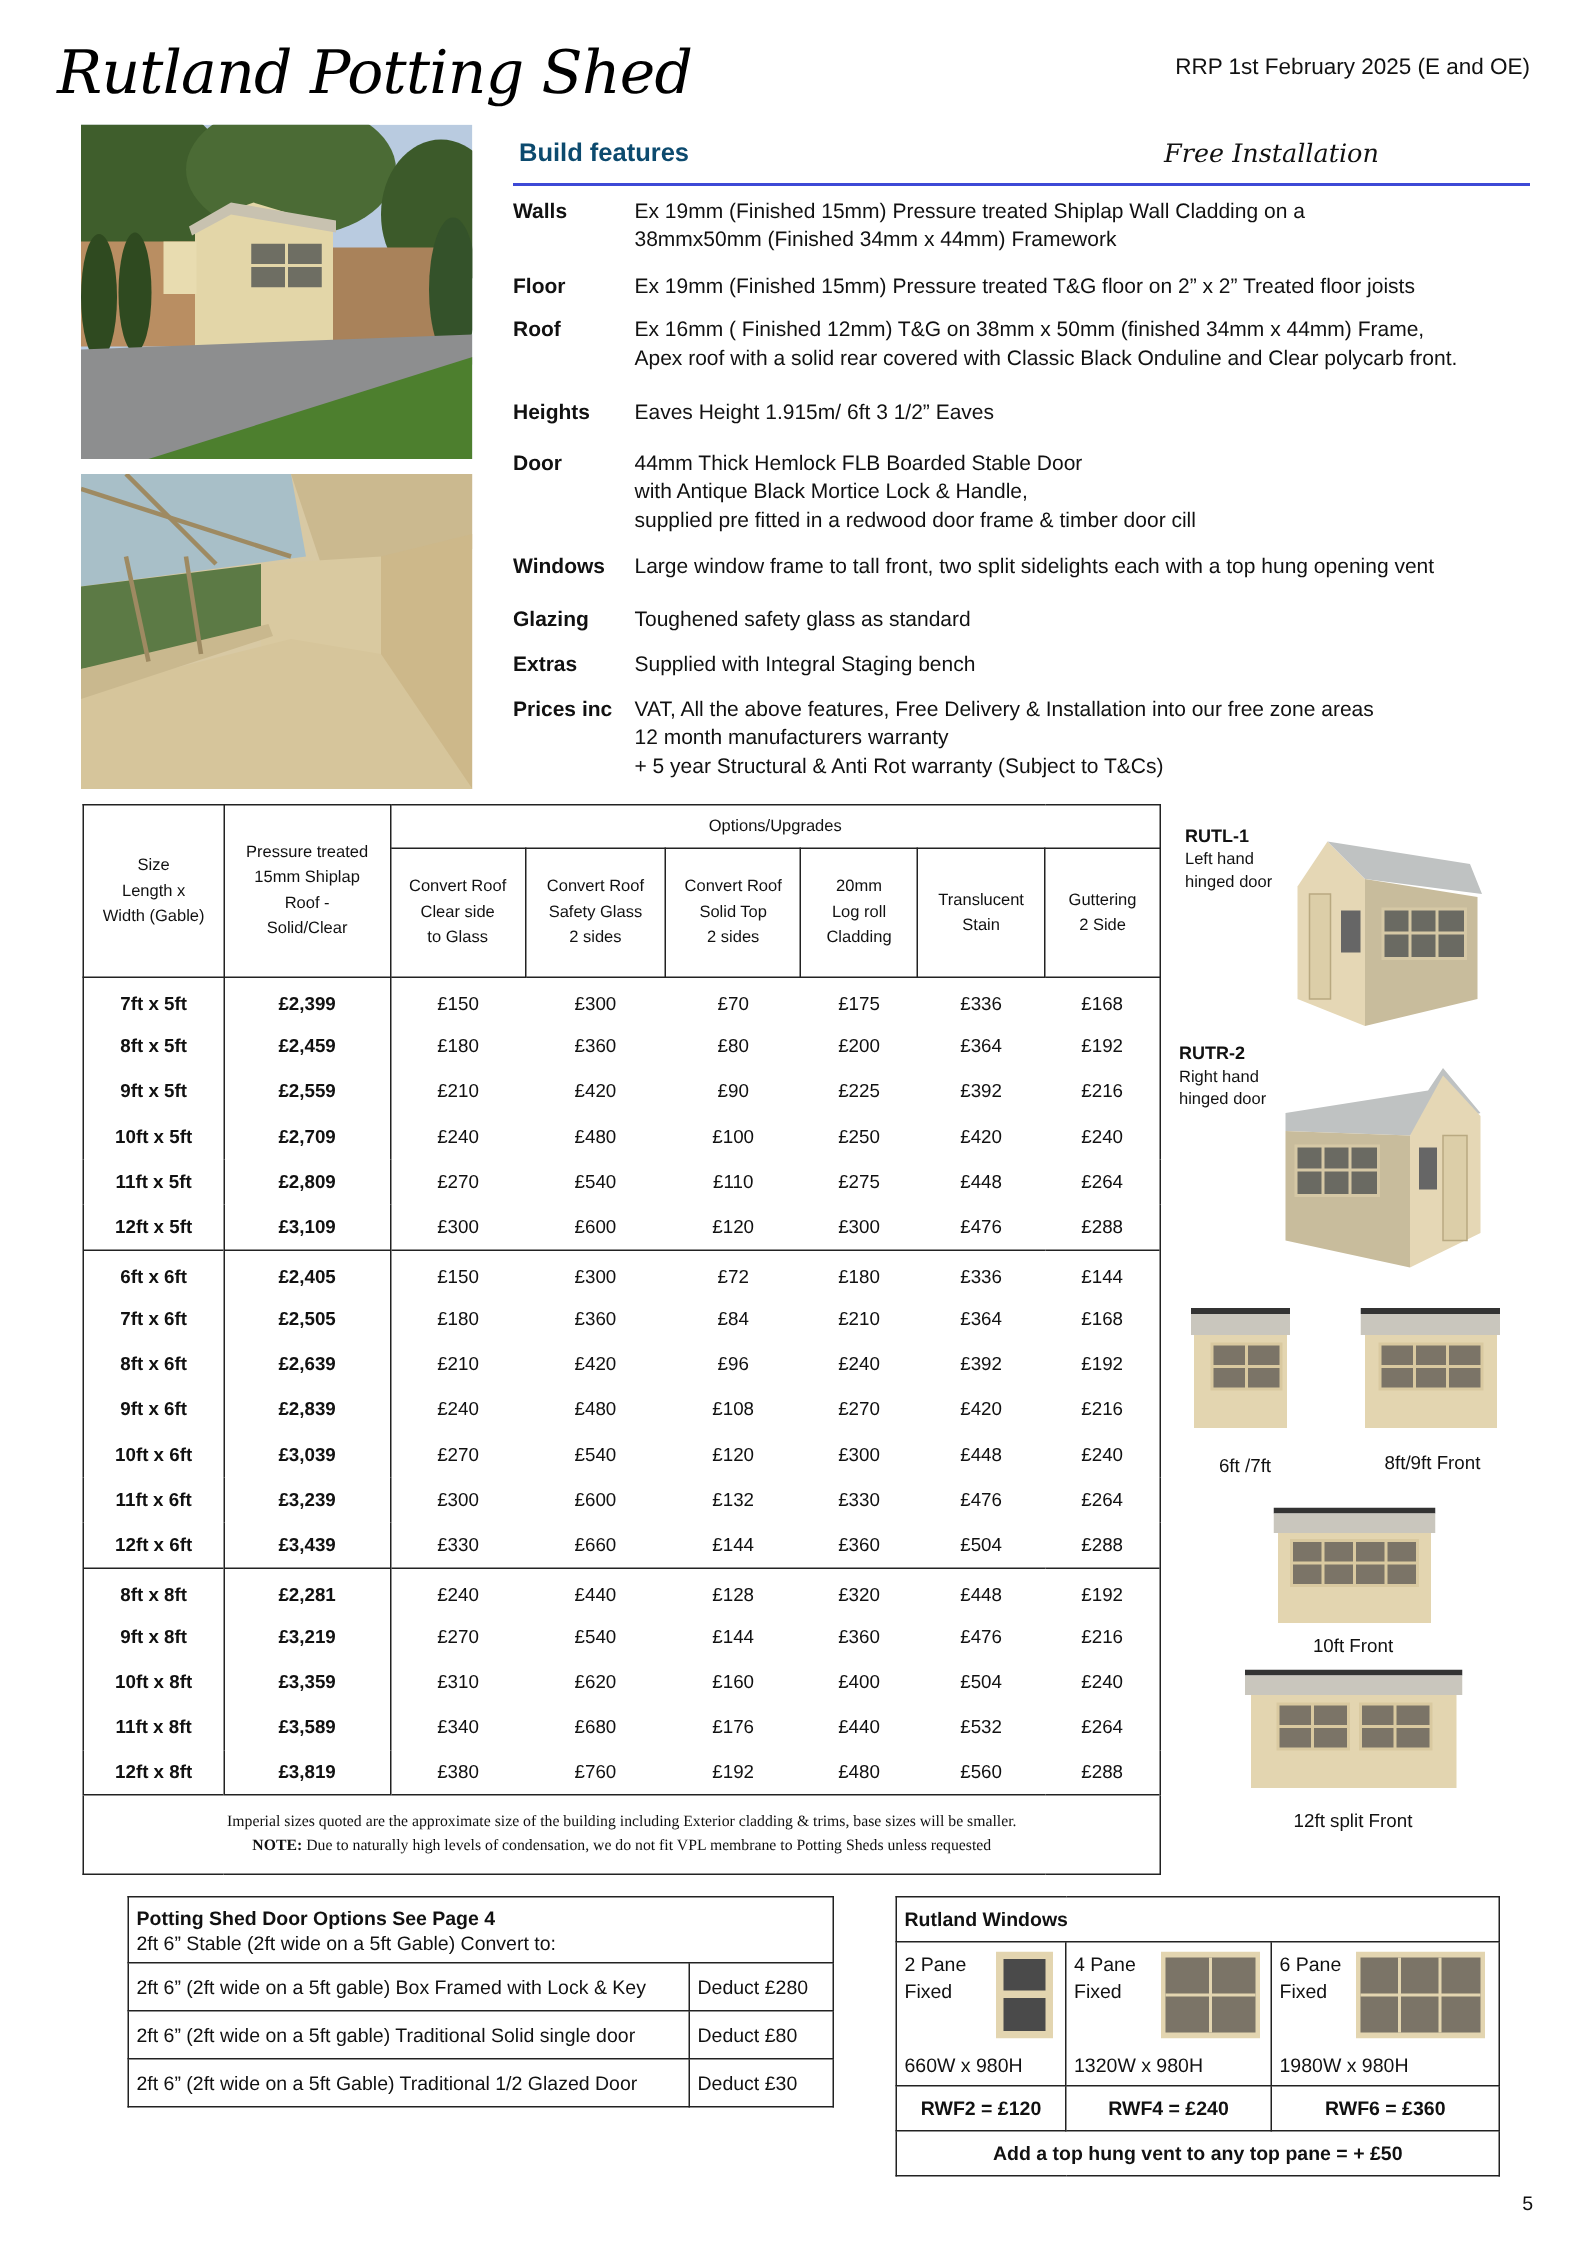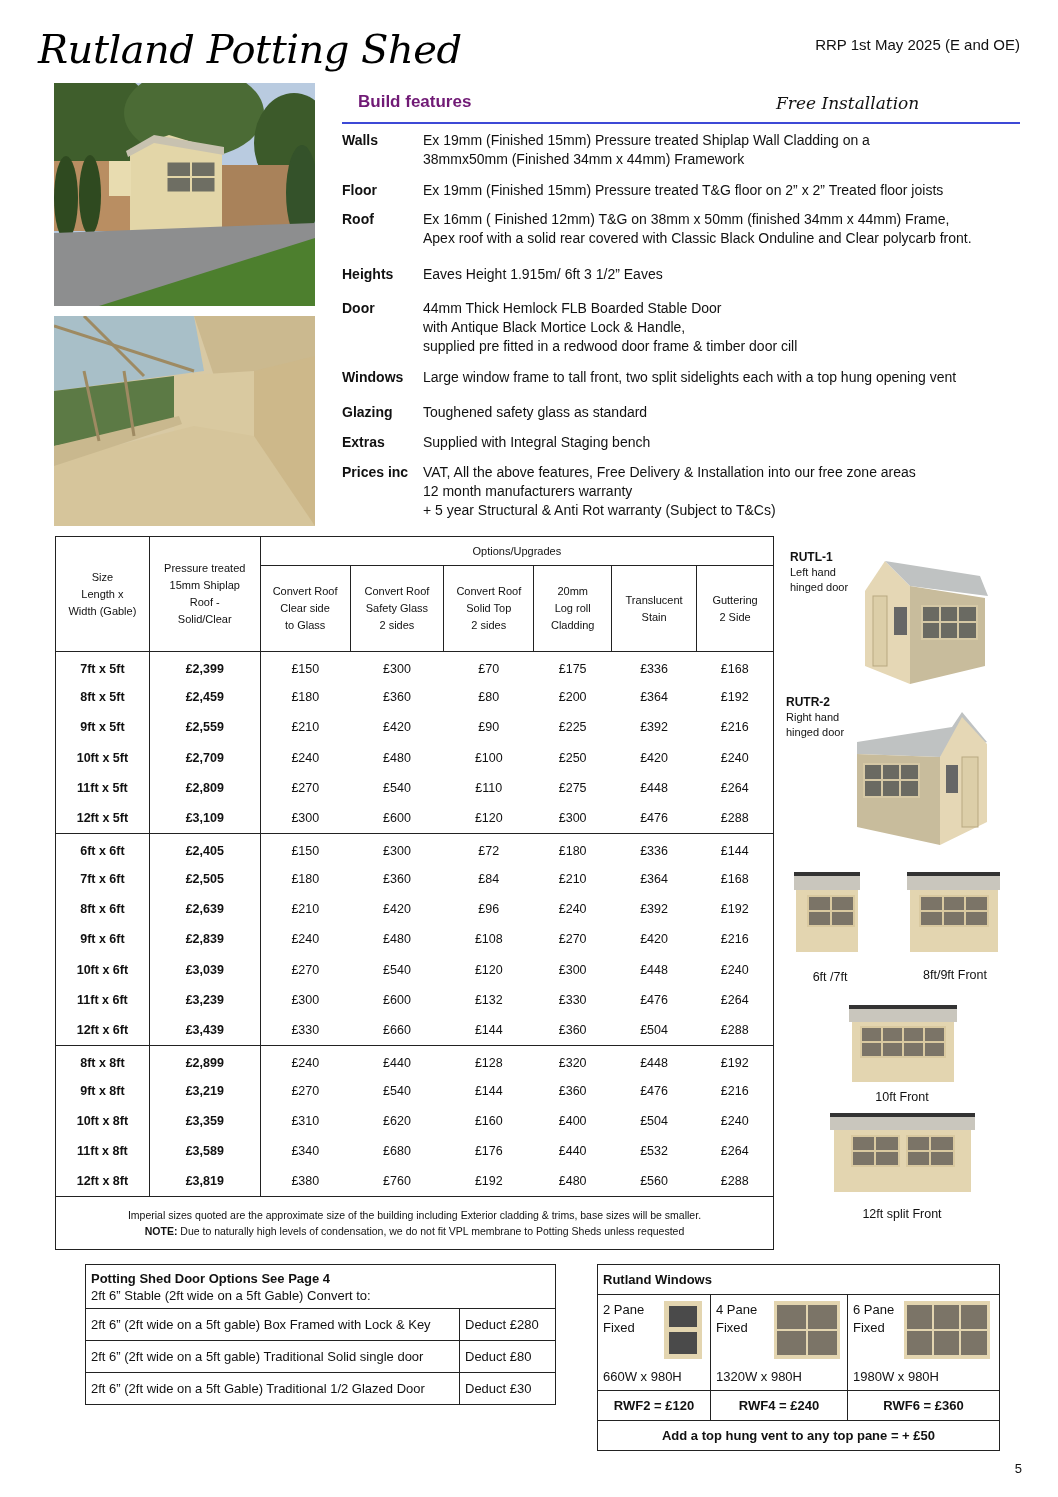--- a/index.html
+++ b/index.html
@@ -8,42 +8,42 @@
 
   .title { position: absolute; left: 38px; top: 26px; font-family: "DejaVu Serif", serif; font-style: italic; font-size: 40px; letter-spacing: -0.5px; color: #000; }
   .rrp { position: absolute; right: 38px; top: 36px; font-size: 15px; color: #111; }
 
   .photo { position: absolute; left: 54px; width: 261px; overflow: hidden; }
   .photo svg { width: 100%; height: 100%; display: block; }
   .photo1 { top: 83px; height: 223px; }
   .photo2 { top: 316px; height: 210px; }
 
   .bf-header { position: absolute; left: 342px; top: 92px; width: 678px; height: 32px; border-bottom: 2px solid #3d49d6; }
-  .bf-title { position: absolute; left: 16px; top: 0; font-size: 17px; font-weight: bold; color: #701a75; }
+  .bf-title { position: absolute; left: 4px; top: 0; font-size: 17px; font-weight: bold; color: #0c4a6e; }
   .bf-free { position: absolute; left: 434px; top: 1px; font-family: "DejaVu Serif", serif; font-style: italic; font-size: 17px; }
 
   .feature { position: absolute; left: 342px; font-size: 14px; line-height: 19px; display: flex; }
   .feature .lbl { width: 81px; font-weight: bold; flex: none; }
   .feature .txt { white-space: pre-line; }
 
   table { border-collapse: collapse; }
   .price-table { position: absolute; left: 55px; top: 536px; width: 719px; font-size: 12.5px; }
   .price-table th, .price-table td { text-align: center; }
   .price-table th { font-weight: normal; font-size: 11px; line-height: 17px; }
   .price-table .hdr-size, .price-table .hdr-base { border: 1.5px solid #222; }
   .price-table .hdr-opts { border: 1.5px solid #222; height: 29px; }
   .price-table .hdr-opt { border: 1.5px solid #222; height: 86px; }
   .price-table td { height: 30.3px; border-left: 1.5px solid #222; border-right: 1.5px solid #222; }
   .price-table td.opt { border-left: none; border-right: none; }
   .price-table td.opt-first { border-left: 1.5px solid #222; }
   .price-table td.opt-last { border-right: 1.5px solid #222; }
   .price-table td.size, .price-table td.base { font-weight: bold; }
   .price-table tr.group-start td { border-top: 1.5px solid #222; padding-top: 4px; }
   .price-table tr.first-row td { padding-top: 4px; }
-  .price-table tr.note-row td { border: 1.5px solid #222; height: 53px; font-size: 10.5px; line-height: 16px; }
+  .price-table tr.note-row td { border: 1.5px solid #222; height: 53px; font-size: 10.5px; line-height: 16px; font-family: Liberation Serif, serif; }
 
   .side-label { position: absolute; font-size: 11px; line-height: 15px; }
   .side-label b { font-size: 12px; }
   .caption { position: absolute; font-size: 12.5px; text-align: center; }
   .shed-img { position: absolute; }
 
   .door-table { position: absolute; left: 85px; top: 1264px; width: 471px; font-size: 13px; }
   .door-table td { border: 1.5px solid #222; padding: 4px 5px; height: 32px; }
   .door-table td.h { height: 44px; line-height: 17px; }
   .door-table td.price { width: 96px; }
@@ -58,21 +58,21 @@
   .win-table .w-price { height: 30px; font-weight: bold; text-align: center; }
   .win-table .w-price.left { text-align: center; }
   .win-table .w-foot { height: 30px; font-weight: bold; text-align: center; }
 
   .page-num { position: absolute; right: 36px; top: 1461px; font-size: 13px; }
 </style>
 </head>
 <body>
 
 <div class="title">Rutland Potting Shed</div>
-<div class="rrp">RRP 1st May 2025 (E and OE)</div>
+<div class="rrp">RRP 1st February 2025 (E and OE)</div>
 
 <div class="photo photo1">
   <svg viewBox="0 0 261 223" preserveAspectRatio="none">
     <rect width="261" height="223" fill="#b9cbe0"></rect>
     <ellipse cx="40" cy="40" rx="60" ry="55" fill="#3f5e2c"></ellipse>
     <ellipse cx="140" cy="30" rx="70" ry="45" fill="#4b6b35"></ellipse>
     <ellipse cx="240" cy="60" rx="40" ry="50" fill="#3c5a2a"></ellipse>
     <rect x="0" y="78" width="80" height="70" fill="#b98e62"></rect>
     <rect x="165" y="82" width="75" height="68" fill="#a9825a"></rect>
     <ellipse cx="12" cy="115" rx="12" ry="42" fill="#2f4a20"></ellipse>
@@ -311,21 +311,21 @@
         <td class="base">£3,439</td>
         <td class="opt opt-first">£330</td>
         <td class="opt">£660</td>
         <td class="opt">£144</td>
         <td class="opt">£360</td>
         <td class="opt">£504</td>
         <td class="opt opt-last">£288</td>
       </tr>
       <tr class="group-start">
         <td class="size">8ft x 8ft</td>
-        <td class="base">£2,899</td>
+        <td class="base">£2,281</td>
         <td class="opt opt-first">£240</td>
         <td class="opt">£440</td>
         <td class="opt">£128</td>
         <td class="opt">£320</td>
         <td class="opt">£448</td>
         <td class="opt opt-last">£192</td>
       </tr>
       <tr>
         <td class="size">9ft x 8ft</td>
         <td class="base">£3,219</td>

